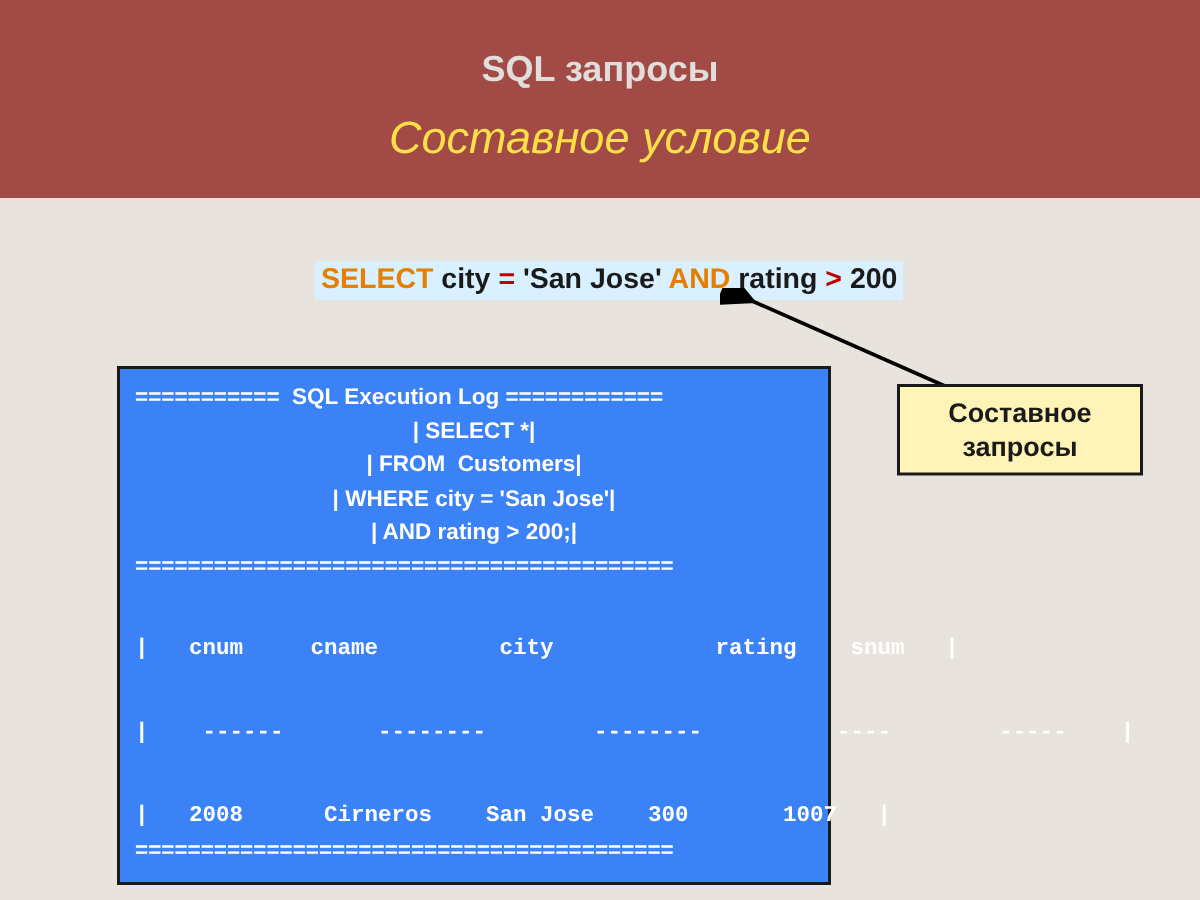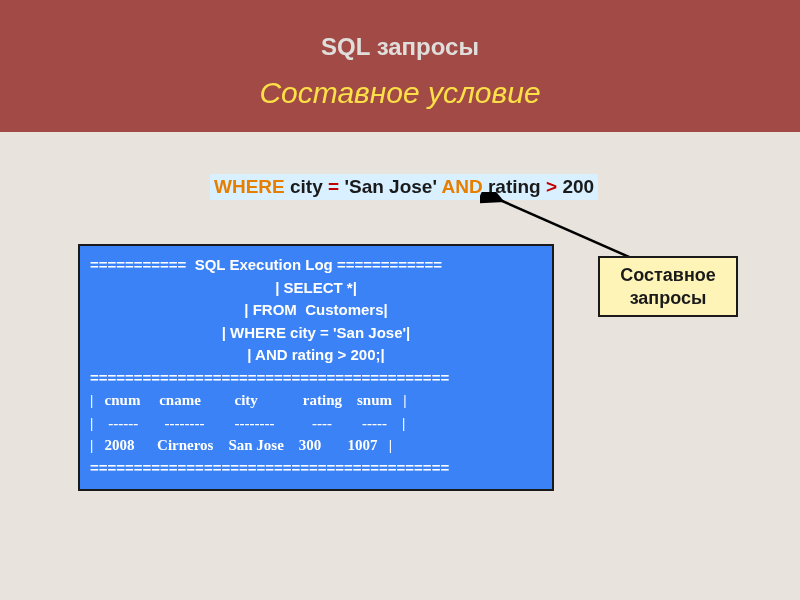--- a/index.html
+++ b/index.html
@@ -63,30 +63,30 @@
     font-weight: bold;
     line-height: 1.5;
     font-family: Arial, Helvetica, sans-serif;
   }
   .log-row {
     display: flex;
     justify-content: center;
     white-space: pre;
   }
   .log-single { white-space: pre; }
-  .tbl-row { white-space: pre; font-family: Liberation Serif, serif; }
+  .tbl-row { white-space: pre; font-family: Liberation Mono, monospace; margin-top: 33px; }
   .callout-box {
     position: absolute;
     top: 124px;
     left: 598px;
     width: 128px;
     background: #fff4b8;
     border: 2px solid #1a1a1a;
     text-align: center;
-    padding: 6px 4px;
+    padding: 6px 16px;
     font-size: 18px;
     font-weight: bold;
     color: #1a1a1a;
     line-height: 1.25;
   }
   .arrow {
     position: absolute;
     pointer-events: none;
   }
 </style>
@@ -94,21 +94,21 @@
 <body>
 
 <div class="header-band">
   <div class="title-main">SQL запросы</div>
   <div class="title-sub">Составное условие</div>
 </div>
 
 <div class="content">
 
   <div class="where-line">
-    <span class="kw-orange">WHERE</span><span class="kw-black">  city </span><span class="kw-red">=</span><span class="kw-black"> 'San Jose' </span><span class="kw-orange">AND</span><span class="kw-black"> rating </span><span class="kw-red">&gt;</span><span class="kw-black"> 200</span>
+    <span class="kw-orange">SELECT</span><span class="kw-black">  city </span><span class="kw-red">=</span><span class="kw-black"> 'San Jose' </span><span class="kw-orange">AND</span><span class="kw-black"> rating </span><span class="kw-red">&gt;</span><span class="kw-black"> 200</span>
   </div>
 
   <svg class="arrow" style="top:60px; left:480px;" width="200" height="90">
     <defs>
       <marker id="ah" markerWidth="12" markerHeight="12" refX="2" refY="5" orient="auto">
         <path d="M10,0 L0,5 L10,10 z" fill="#000"></path>
       </marker>
     </defs>
     <line x1="165" y1="72" x2="20" y2="8" stroke="#000" stroke-width="2.5" marker-end="url(#ah)"></line>
   </svg>

